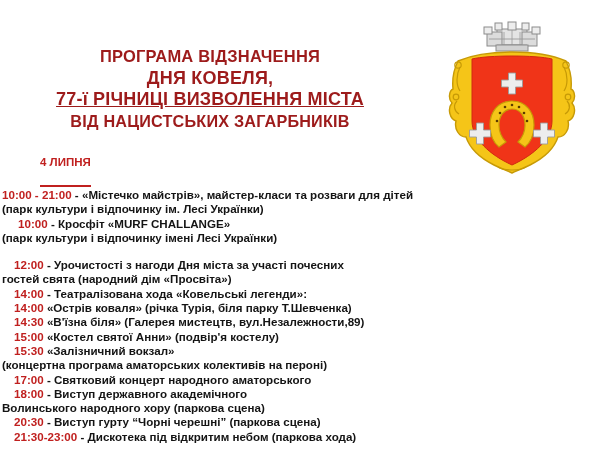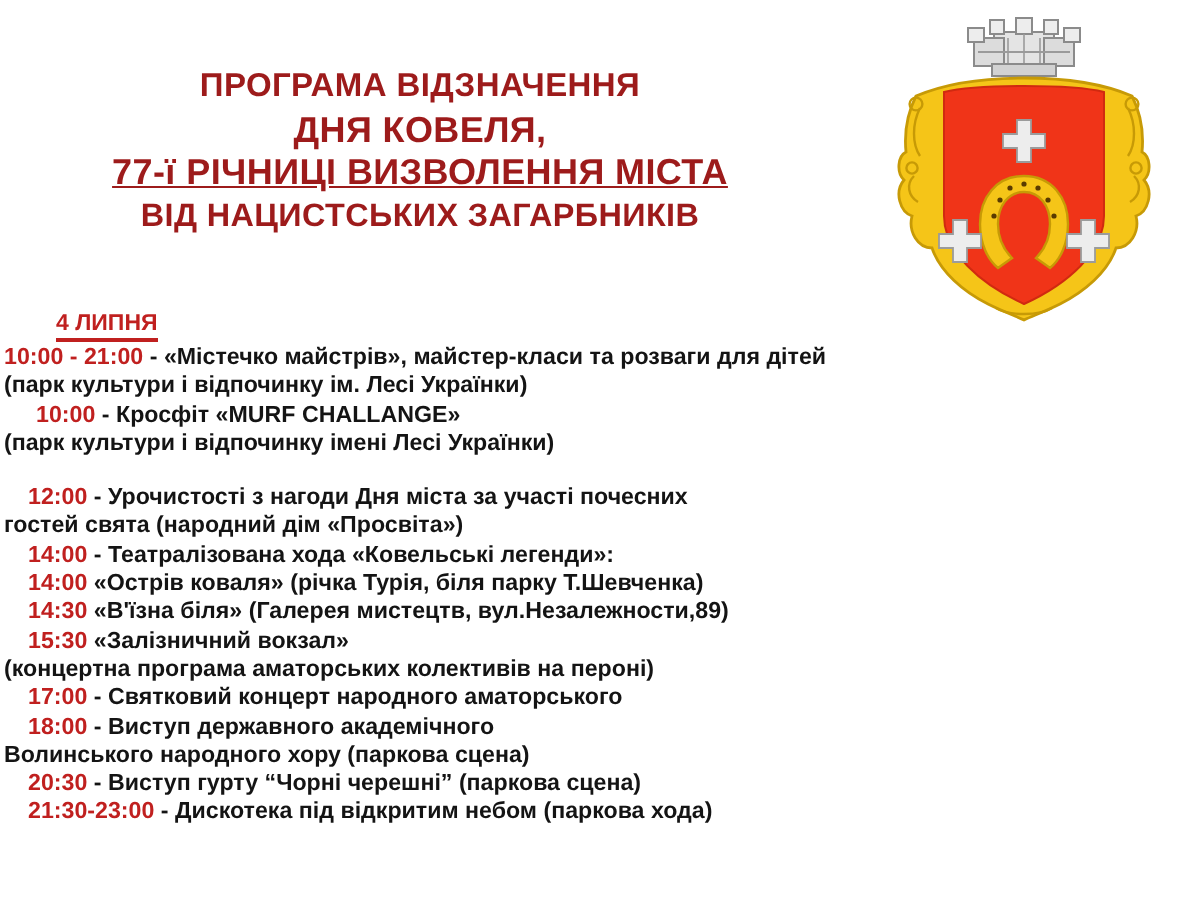--- a/index.html
+++ b/index.html
@@ -18,21 +18,21 @@
     position: relative;
     width: 600px;
     height: 449px;
     background: #ffffff;
   }
 
   
   .header {
     position: absolute;
     left: 0;
-    top: 0;
+    top: 13px;
     width: 600px;
     height: 152px;
   }
   .title-block {
     position: absolute;
     left: 0;
     top: 33px;
     width: 420px;
     text-align: center;
     color: #9d1b1b;
@@ -58,28 +58,28 @@
   }
 
   
   .program {
     position: absolute;
     left: 0;
     top: 152px;
     width: 600px;
   }
   .daylabel {
-    margin-left: 28px;
+    margin-left: 40px;
     color: #c0201f;
     font-weight: bold;
     font-size: 11.5px;
     line-height: 14px;
     display: inline-block;
     border-bottom: 2px solid #c0201f;
-    padding-bottom: 0px;
+    padding-bottom: 16px;
   }
   .rows {
     margin-top: 1px;
   }
   .row {
     white-space: nowrap;
     font-size: 11.6px;
     line-height: 14.3px;
     font-weight: bold;
     color: #141414;
@@ -235,20 +235,24 @@
       <div class="row ind-14">
         <span class="time">14:00</span>
         <span class="txt">«Острів коваля» (річка Турія, біля парку Т.Шевченка)</span>
       </div>
 
       <div class="row ind-14">
         <span class="time">14:30</span>
         <span class="txt">«В'їзна біля» (Галерея мистецтв, вул.Незалежности,89)</span>
       </div>
 
+      <div class="row ind-14">
+        <span class="time">15:00</span>
+        <span class="txt">«Костел святої Анни» (подвір'я костелу)</span>
+      </div>
 
       <div class="row ind-14">
         <span class="time">15:30</span>
         <span class="txt">«Залізничний вокзал»</span>
       </div>
       <div class="row ind-2">
         <span class="txt">(концертна програма аматорських колективів на пероні)</span>
       </div>
 
       <div class="row ind-14">

